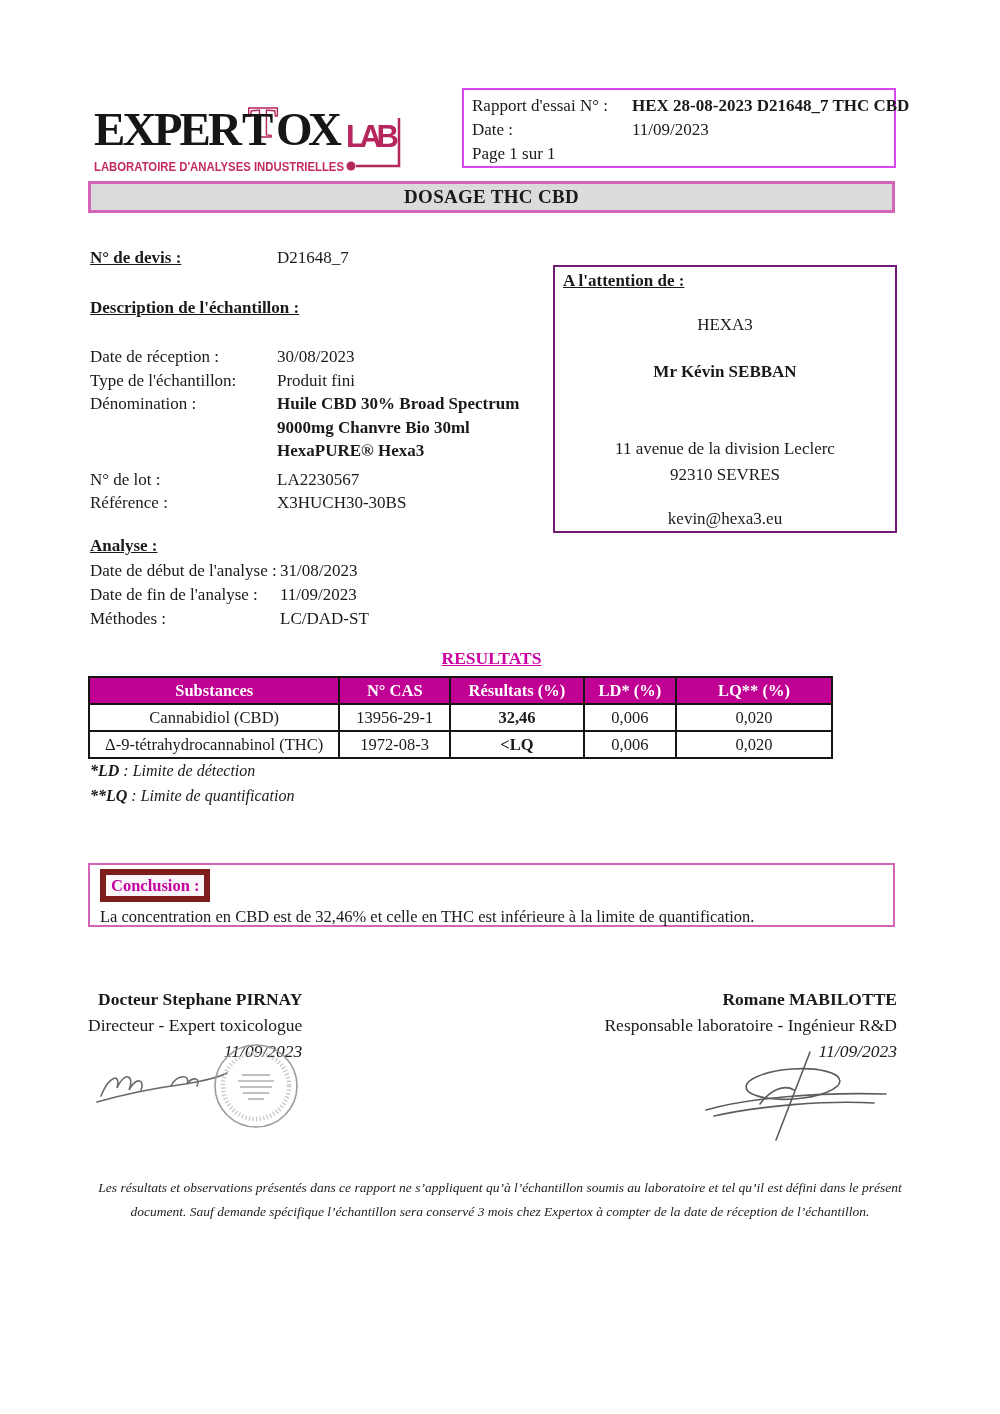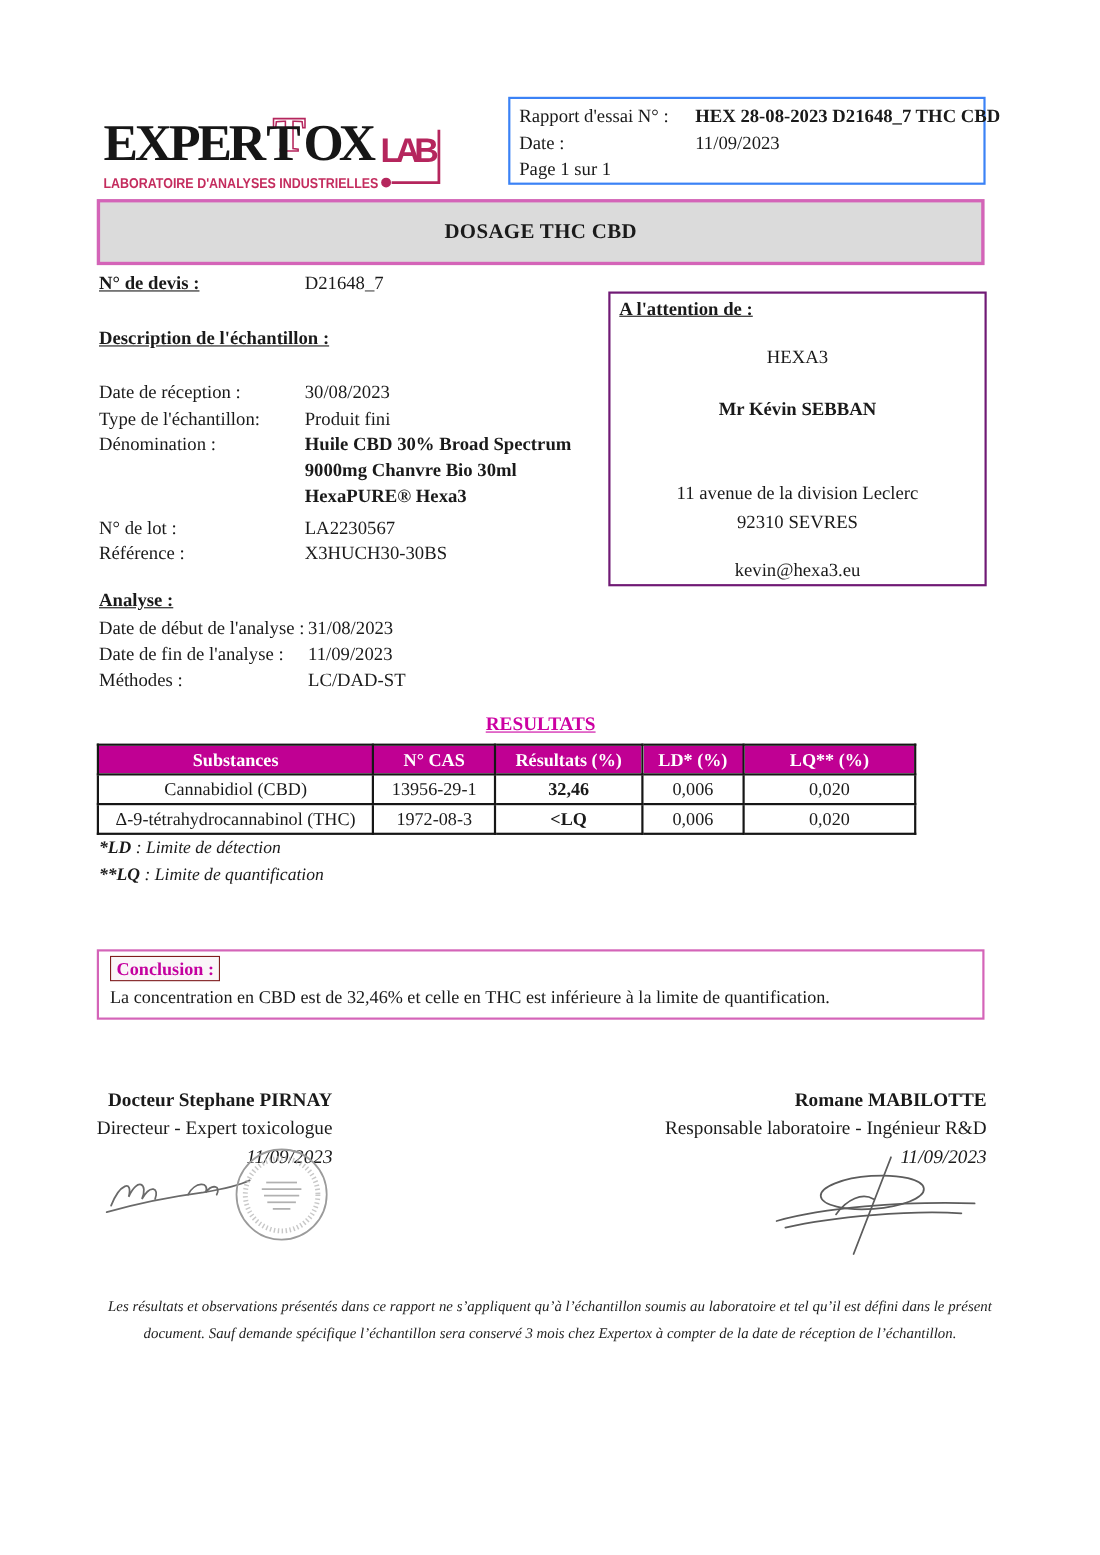--- a/index.html
+++ b/index.html
@@ -13,31 +13,31 @@
     color: #1a1a1a;
     overflow: hidden;
   }
   .abs { position:absolute; }
   .bold { font-weight: bold; }
   .italic { font-style: italic; }
 
   
   .report-box {
     left:462px; top:88px; width:434px; height:80px;
-    border:2px solid #3b82f6;
+    border:2px solid #d946ef;
     padding:4px 8px;
     font-size:17px; line-height:24px;
   }
   .rb-row { display:flex; }
   .rb-label { flex:0 0 160px; white-space:nowrap; }
   .rb-value { white-space:nowrap; }
 
   
   .title-band {
-    left:88px; top:181px; width:807px; height:60px;
+    left:88px; top:181px; width:807px; height:32px;
     background:#dbdbdb;
     border:3px solid #d464b8;
     display:flex; align-items:center; justify-content:center;
     font-weight:bold; font-size:19px; letter-spacing:0.3px;
   }
 
   .kv-row { display:flex; font-size:17px; line-height:23.5px; }
   .kv-label { flex:0 0 187px; white-space:nowrap; }
   .kv-label-wide { flex:0 0 190px; white-space:nowrap; }
   .kv-value { white-space:nowrap; }
@@ -73,21 +73,21 @@
   .notes { left:90px; top:758px; font-size:16px; font-style:italic; line-height:25px; }
   .note-prefix { font-weight:bold; }
 
   
   .conclusion-box {
     left:88px; top:863px; width:807px; height:64px;
     border:2px solid #d464b8; padding:4px 10px; font-size:16.5px;
   }
   .conclusion-label {
     display:inline-block; color:#c4009f; font-weight:bold;
-    border:1px solid #7f1d1d; background:#faf5f8; padding:0 5px; line-height:21px;
+    border:6px solid #7f1d1d; background:#faf5f8; padding:0 5px; line-height:21px;
   }
   .conclusion-text { margin-top:5px; }
 
   
   .sig-block { font-size:17.5px; line-height:26px; }
   .sig-left  { left:88px;  top:986px; text-align:right; }
   .sig-right { right:103px; top:986px; text-align:right; }
 
   .disclaimer {
     left:80px; top:1176px; width:840px;

